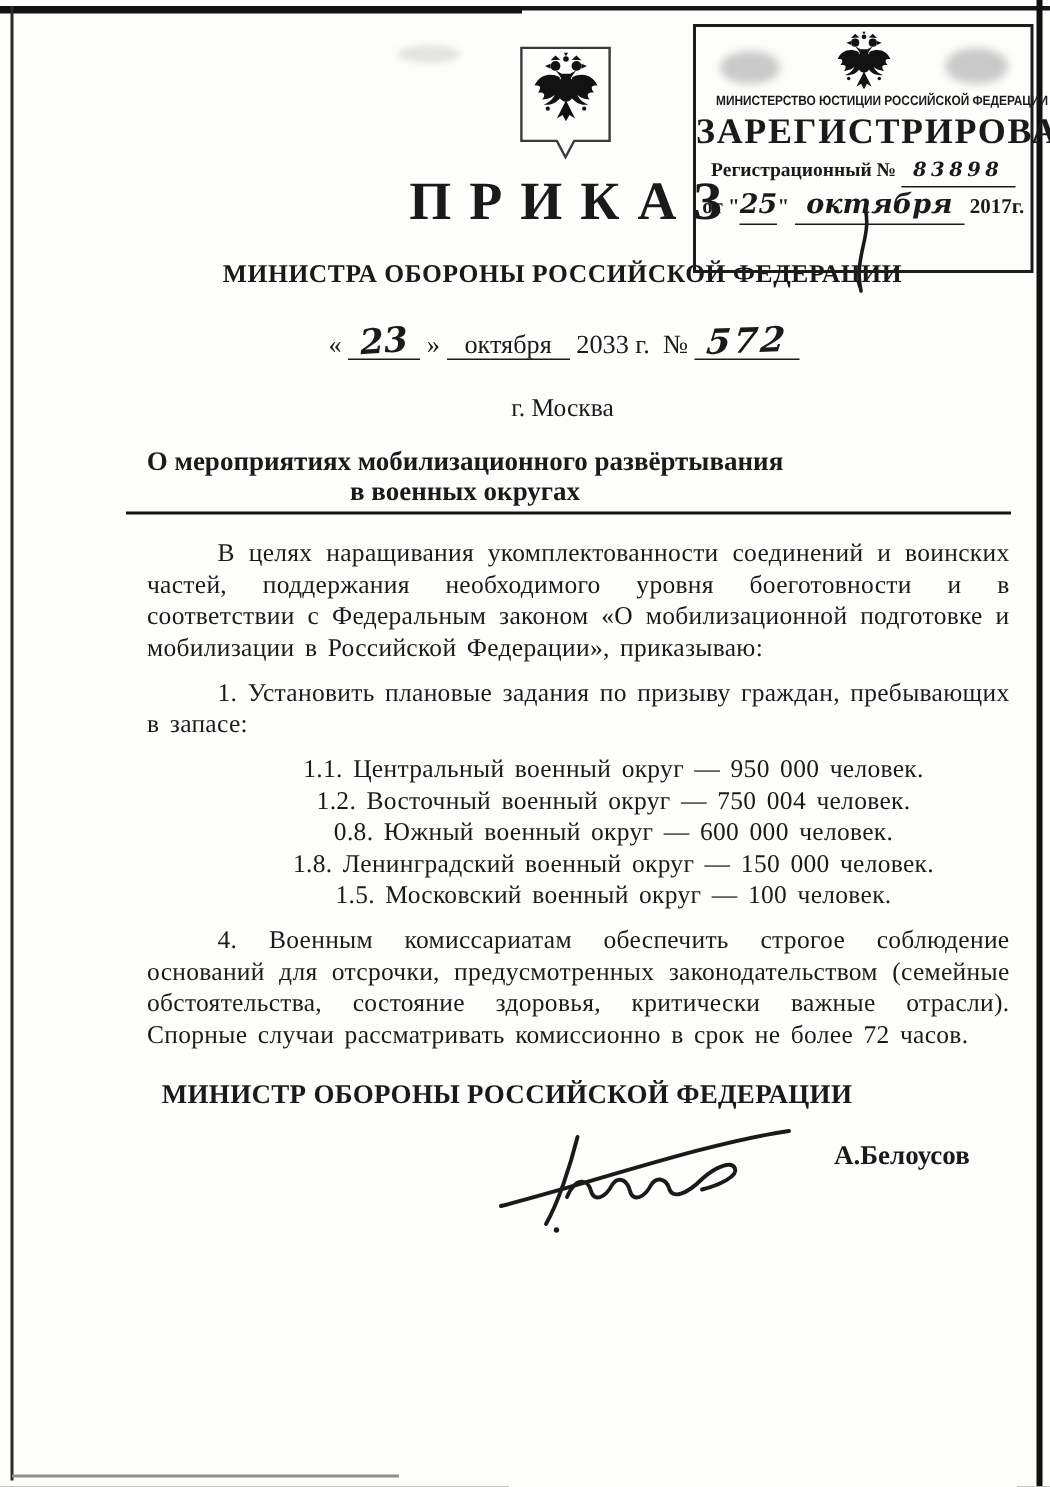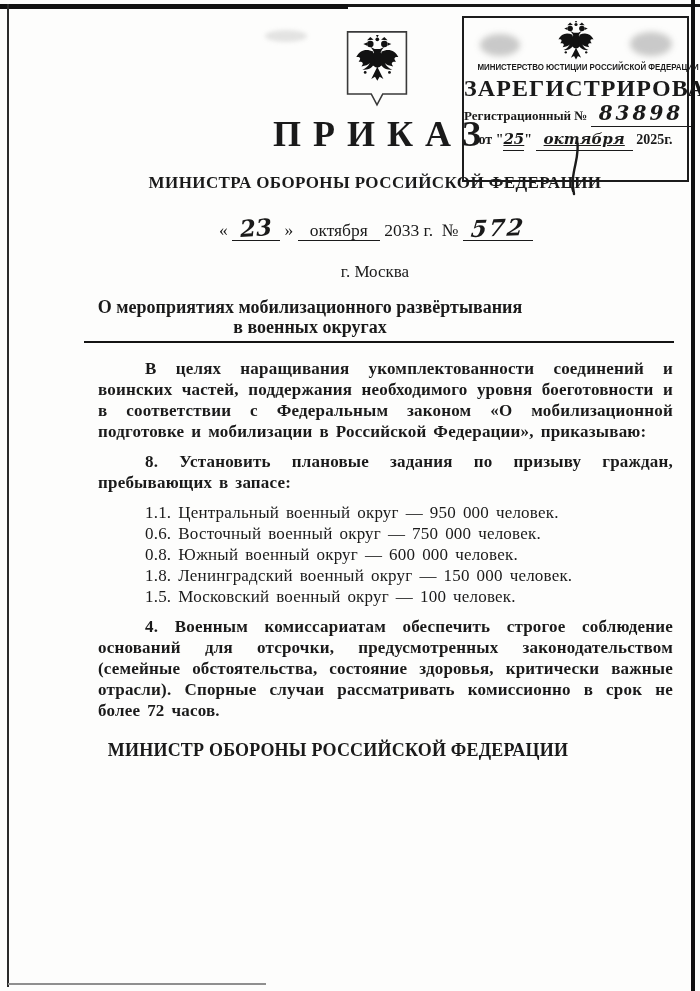--- a/index.html
+++ b/index.html
@@ -34,44 +34,44 @@
 
   .place{margin-top:12px;text-align:center;transform:translateX(25px);font-size:17px;}
 
   .doc-title{margin:15px 0 0;text-align:center;transform:translateX(-40px);
              font-size:18px;font-weight:bold;line-height:20px;}
   .title-rule{height:2px;background:#141414;margin:4px 26px 0 84px;}
 
   
   .body{margin:15px 27px 0 98px;font-size:17px;line-height:21px;
         text-align:justify;word-spacing:2.5px;letter-spacing:.2px;}
-  .body p{margin:2px 0 9px;text-indent:47px;font-weight:bold;}
+  .body p{margin:2px 0 9px;text-indent:47px;}
   .quota{list-style:none;margin:0 0 9px;padding:0;}
-  .quota li{padding-left:47px;text-align:left;}
+  .quota li{padding-left:47px;text-align:center;}
 
   .minister{margin:19px 0 0;text-align:center;transform:translateX(-12px);
             font-size:18px;font-weight:bold;letter-spacing:.2px;}
   .sig-row{position:relative;height:90px;}
   .sig-svg{position:absolute;left:330px;top:6px;}
   .sig-name{position:absolute;left:556px;top:20px;font-size:18px;font-weight:bold;}
 
   
   .stamp{position:absolute;left:462px;top:16px;width:227px;height:166px;
          border:2px solid #1c1c1c;box-sizing:border-box;text-align:center;z-index:3;}
   .stamp-eagle{display:block;margin:3px auto 0;width:40px;height:40px;filter:blur(.35px);}
   .smudge{position:absolute;background:rgba(70,70,70,.28);border-radius:50%;filter:blur(3px);}
   .smudge-l{left:16px;top:16px;width:40px;height:22px;}
   .smudge-r{left:166px;top:14px;width:42px;height:24px;}
   .stamp-min{margin-top:1px;font-family:"Liberation Sans",sans-serif;font-size:9px;font-weight:bold;
              white-space:nowrap;transform:scaleX(.88);transform-origin:center;}
   .stamp-reg-word{margin-top:3px;font-size:24px;font-weight:bold;letter-spacing:1.1px;}
   .stamp-row{margin-top:1px;font-size:13px;font-weight:bold;white-space:nowrap;}
-  .stamp-row .hw-reg{font-size:20px;letter-spacing:3px;}
+  .stamp-row .hw-reg{font-size:13px;letter-spacing:3px;}
   .stamp-date{margin-top:2px;font-size:14px;font-weight:bold;white-space:nowrap;}
-  .stamp-date .hw-sm{font-size:15px;text-decoration:underline;}
+  .stamp-date .hw-sm{font-size:18px;}
   .pen-tail{position:absolute;left:565px;top:138px;z-index:4;}
 </style>
 </head>
 <body>
 
 <svg width="0" height="0" style="position:absolute" aria-hidden="true">
   <defs>
     <g id="eagle" fill="#121212">
       <path d="M47 0 h6 l-3 5 z"></path>
       <circle cx="50" cy="9" r="4"></circle>
@@ -122,51 +122,62 @@
   <div class="place">г. Москва</div>
 
   <div class="doc-title">
     <div>О мероприятиях мобилизационного развёртывания</div>
     <div>в военных округах</div>
   </div>
   <div class="title-rule"></div>
 
   <div class="body">
     <p>В целях наращивания укомплектованности соединений и воинских частей, поддержания необходимого уровня боеготовности и в соответствии с Федеральным законом «О мобилизационной подготовке и мобилизации в Российской Федерации», приказываю:</p>
-    <p>8. Установить плановые задания по призыву граждан, пребывающих в запасе:</p>
+    <p>1. Установить плановые задания по призыву граждан, пребывающих в запасе:</p>
     <ul class="quota">
       <li>1.1. Центральный военный округ — 950 000 человек.</li>
-      <li>0.6. Восточный военный округ — 750 000 человек.</li>
+      <li>1.2. Восточный военный округ — 750 004 человек.</li>
       <li>0.8. Южный военный округ — 600 000 человек.</li>
       <li>1.8. Ленинградский военный округ — 150 000 человек.</li>
       <li>1.5. Московский военный округ — 100 человек.</li>
     </ul>
     <p>4. Военным комиссариатам обеспечить строгое соблюдение оснований для отсрочки, предусмотренных законодательством (семейные обстоятельства, состояние здоровья, критически важные отрасли). Спорные случаи рассматривать комиссионно в срок не более 72 часов.</p>
   </div>
 
   <div class="minister">МИНИСТР ОБОРОНЫ РОССИЙСКОЙ ФЕДЕРАЦИИ</div>
 
+  <div class="sig-row">
+    <svg class="sig-svg" width="200" height="78" viewBox="0 0 200 78">
+      <g fill="none" stroke="#1a1a1a" stroke-width="2.6" stroke-linecap="round">
+        <path d="M4 58 C60 44 140 16 196 8"></path>
+        <path d="M55 12 C50 32 42 56 34 70"></path>
+        <path d="M48 52 C54 38 62 40 64 48 C66 56 74 52 78 44 C82 38 88 40 90 48 C92 56 100 52 104 44 C108 38 114 40 116 46 C118 54 128 50 138 40 C148 31 158 28 160 33 C162 38 150 44 138 47"></path>
+      </g>
+      <circle cx="41" cy="74" r="1.8" fill="#1a1a1a"></circle>
+    </svg>
+    <span class="sig-name">А.Белоусов</span>
+  </div>
 
   <div class="stamp">
     <div class="smudge smudge-l"></div>
     <div class="smudge smudge-r"></div>
     <svg class="stamp-eagle" viewBox="0 0 100 102">
       <use href="#eagle"></use>
     </svg>
     <div class="stamp-min">МИНИСТЕРСТВО ЮСТИЦИИ РОССИЙСКОЙ ФЕДЕРАЦИИ</div>
     <div class="stamp-reg-word">ЗАРЕГИСТРИРОВАНО</div>
     <div class="stamp-row">
       <span>Регистрационный №</span>
       <span class="u pad6"><span class="hw hw-reg">83898</span></span>
     </div>
     <div class="stamp-date">
       <span>от</span>
       <span>"</span><span class="u"><span class="hw hw-sm">25</span></span><span>"</span>
       <span class="u pad6"><span class="hw hw-sm">октября</span></span>
-      <span>2025</span><span>г.</span>
+      <span>2017</span><span>г.</span>
     </div>
   </div>
 
   <svg class="pen-tail" width="22" height="58" viewBox="0 0 22 58">
     <path d="M12 2 C16 20 4 34 9 56" fill="none" stroke="#1a1a1a" stroke-width="2.4" stroke-linecap="round"></path>
   </svg>
 
 </div>
 
 </body></html>

